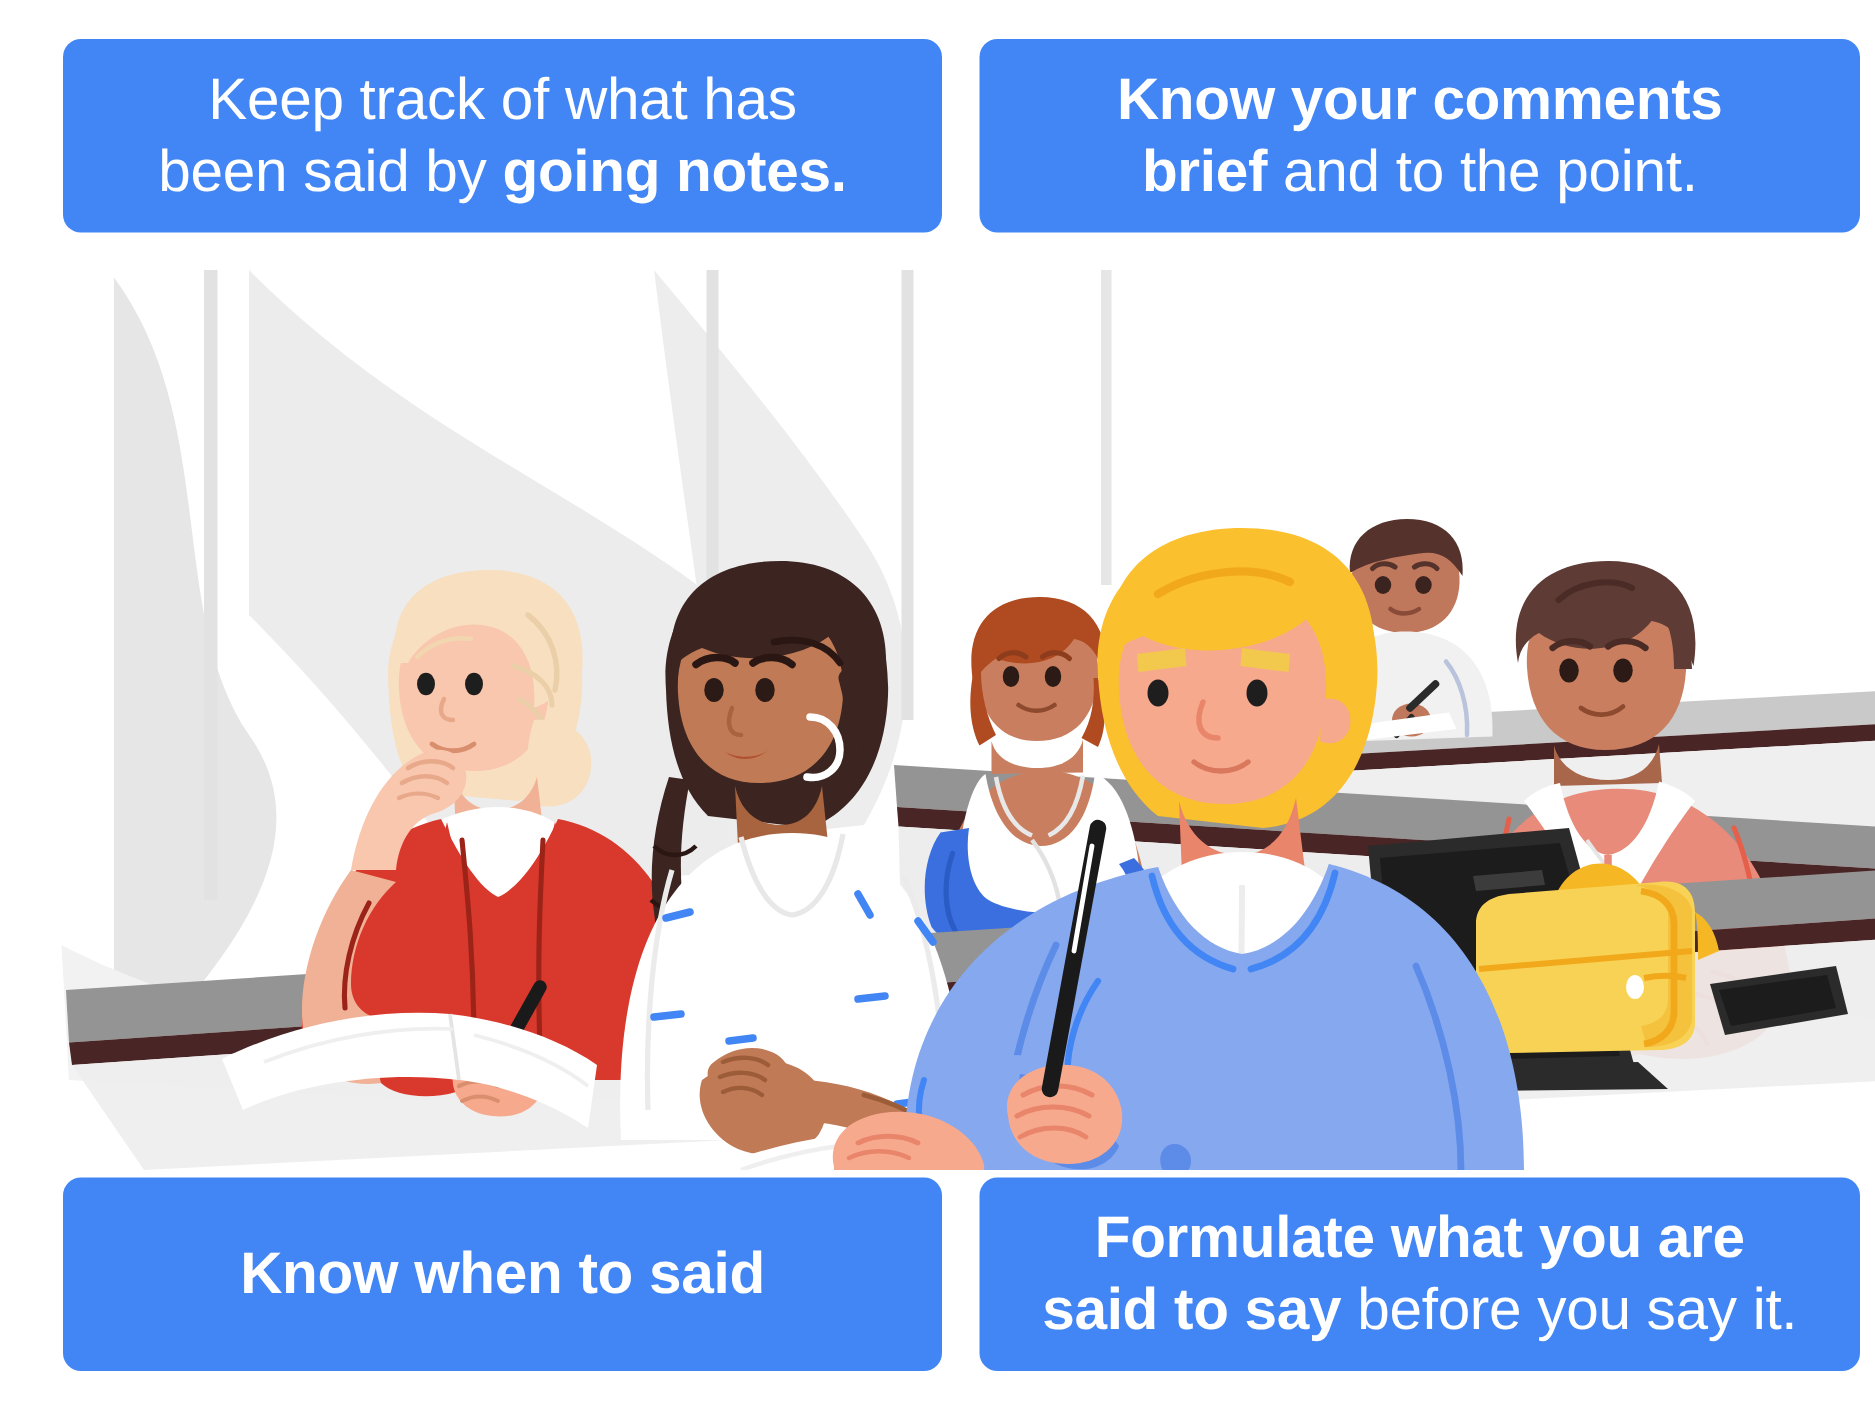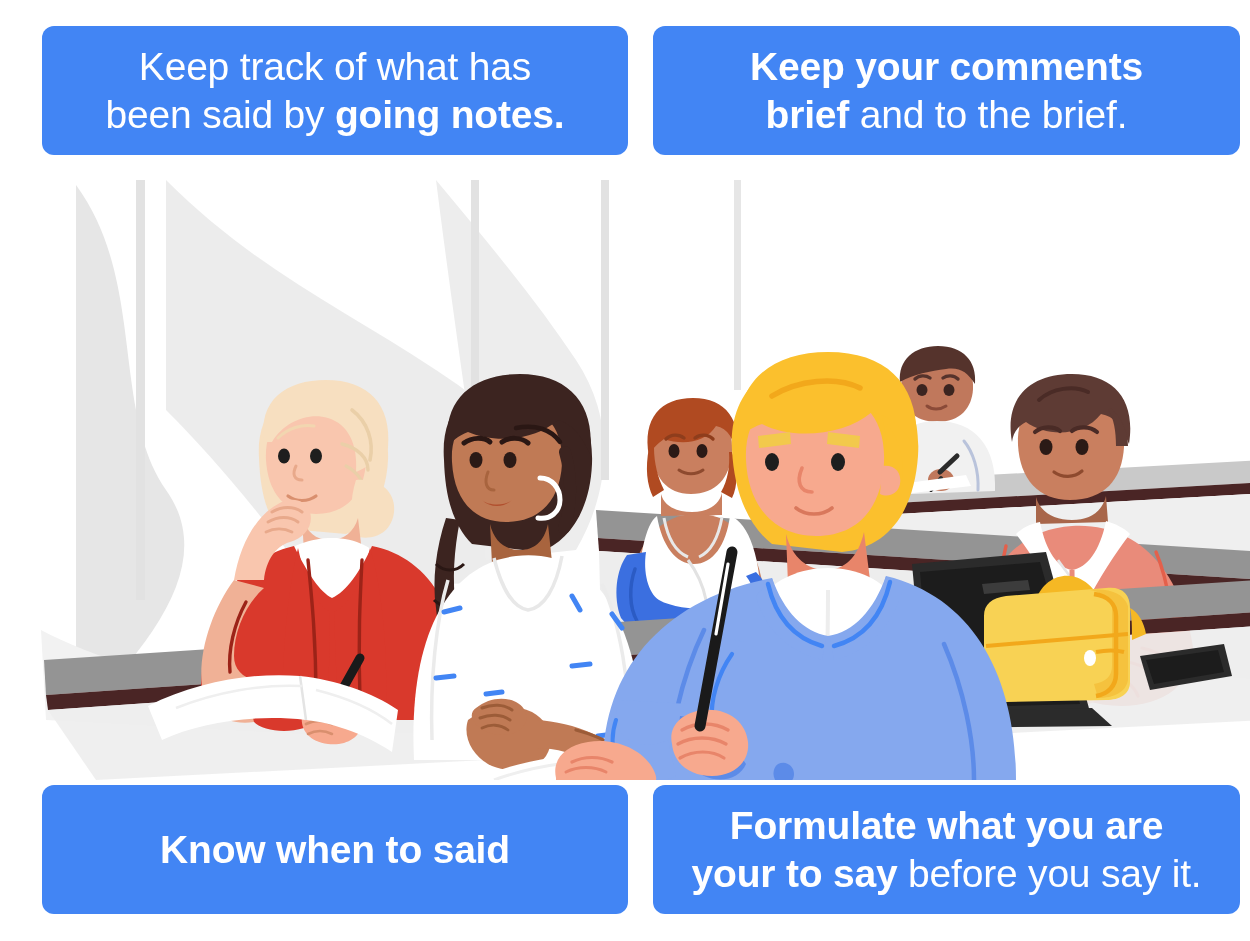--- a/index.html
+++ b/index.html
@@ -39,35 +39,35 @@
 
   <div class="card" id="card-tl">
     <div class="card-text">
       <span>Keep track of what has</span><br>
       <span>been said by </span><b>going notes.</b>
     </div>
   </div>
 
   <div class="card" id="card-tr">
     <div class="card-text">
-      <b>Keep your comments</b><br>
-      <b>brief</b><span> and to the brief.</span>
+      <b>Know your comments</b><br>
+      <b>brief</b><span> and to the point.</span>
     </div>
   </div>
 
   <div class="card" id="card-bl">
     <div class="card-text">
       <b>Know when to said</b><br>
     </div>
   </div>
 
   <div class="card" id="card-br">
     <div class="card-text">
       <b>Formulate what you are</b><br>
-      <b>your to say</b><span> before you say it.</span>
+      <b>said to say</b><span> before you say it.</span>
     </div>
   </div>
 
   <div id="illustration">
   <svg viewBox="0 0 1250 620" xmlns="http://www.w3.org/2000/svg">
 
     <g>
       <path d="M60 25 C 130 120, 95 250, 150 330 C 200 400, 140 480, 60 560 L 60 25 Z" fill="#E6E6E6"></path>
       <path d="M150 20 C 240 110, 330 150, 420 210 C 520 275, 560 340, 520 420 L 300 430 C 250 360, 200 300, 150 250 Z" fill="#E6E6E6" opacity="0.75"></path>
       <path d="M420 20 C 470 80, 520 140, 560 200 C 600 260, 595 330, 560 390 L 470 400 C 460 300, 440 180, 420 20 Z" fill="#EDEDED"></path>

